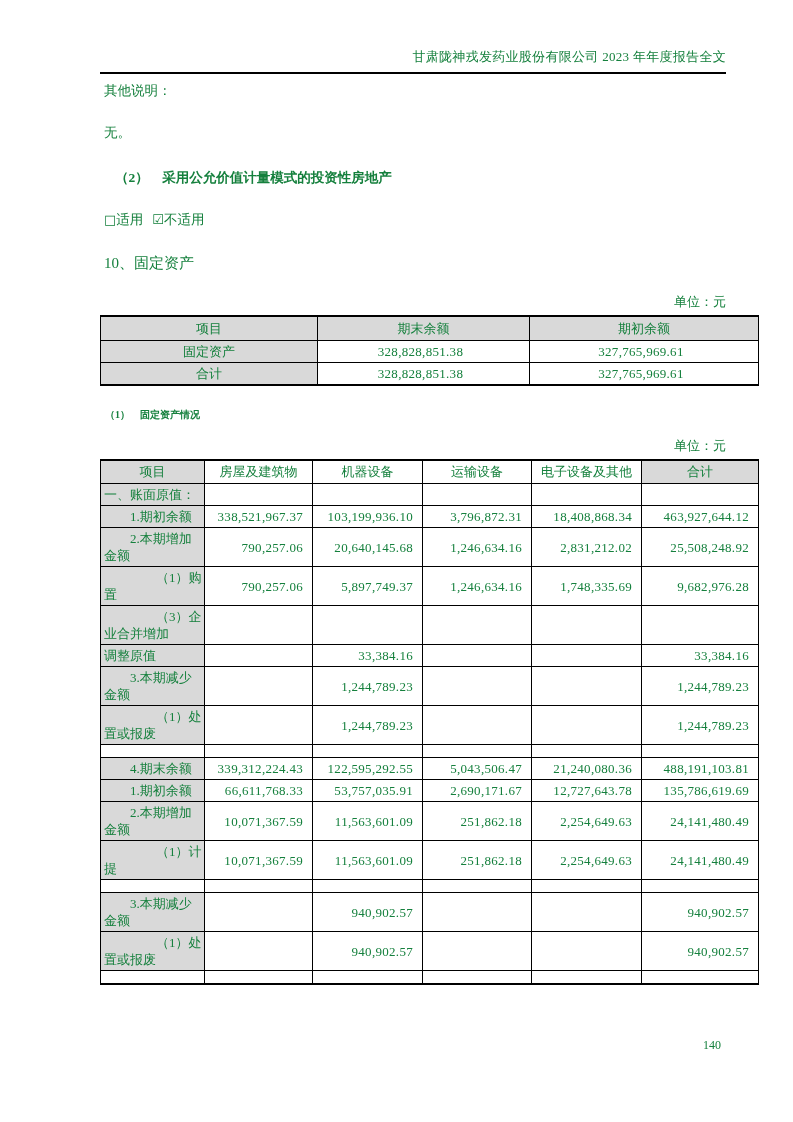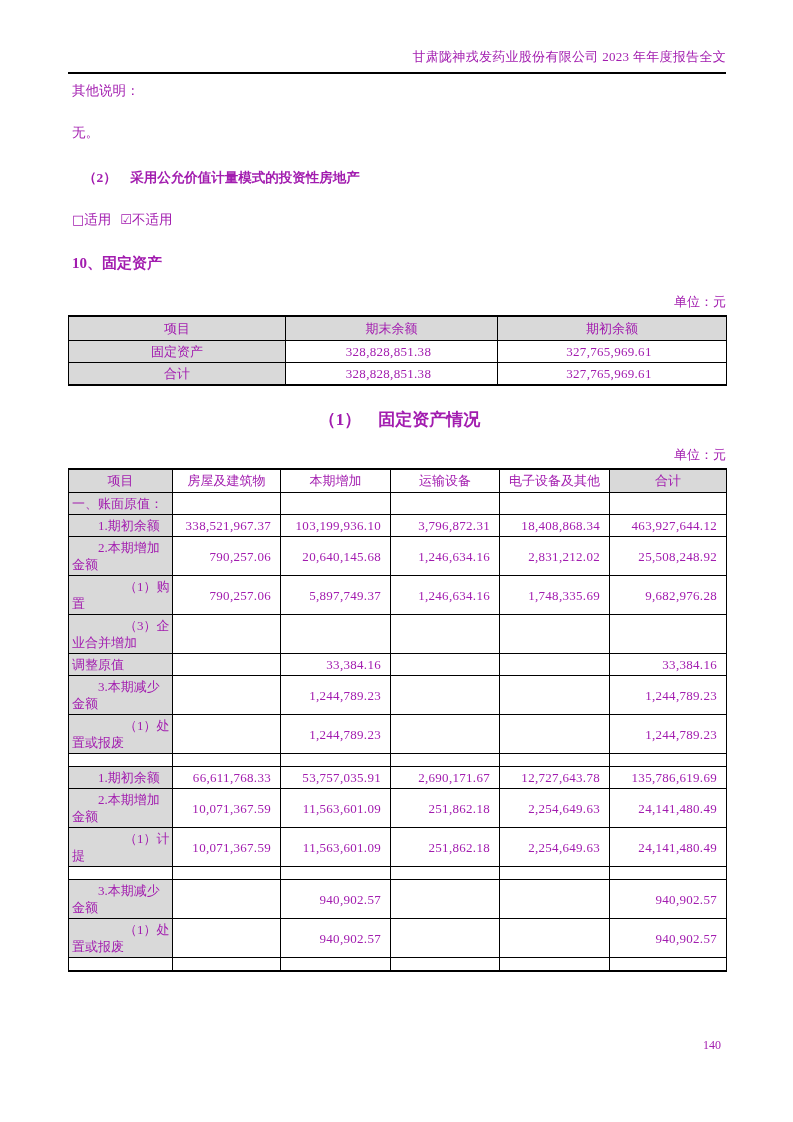--- a/index.html
+++ b/index.html
@@ -4,46 +4,46 @@
 <style>
   * { margin: 0; padding: 0; box-sizing: border-box; }
   html, body { background: #ffffff; }
   .page {
     position: relative;
     width: 793px;
     height: 1122px;
     margin: 0 auto;
     background: #ffffff;
     font-family: "Liberation Serif", "DejaVu Serif", serif;
-    color: #a21caf;
-    padding: 0 67px 0 68px;
+    color: #15803d;
+    padding: 0 67px 0 100px;
     overflow: hidden;
   }
   .page-header {
     padding-top: 48px;
     text-align: right;
     font-size: 13px;
     letter-spacing: 0.3px;
   }
   .header-rule {
     margin-top: 6px;
     border: none;
     border-bottom: 2.5px solid #000;
     height: 0;
   }
   .notes-label { margin: 8px 0 0 4px; font-size: 13.5px; }
   .notes-value { margin: 24px 0 0 4px; font-size: 13.5px; }
   .h-sub { margin: 27px 0 0 15px; font-size: 13.5px; font-weight: bold; }
   .checkbox-row { margin: 24px 0 0 4px; font-size: 13.5px; }
   .checkbox-row .box { font-family: "DejaVu Sans", sans-serif; font-size: 13px; }
   .checkbox-row .grp2 { margin-left: 9px; }
-  .h-main { margin: 25px 0 0 4px; font-size: 15px; font-weight: bold; }
+  .h-main { margin: 25px 0 0 4px; font-size: 15px; font-weight: normal; }
   .unit-line { margin-top: 20px; margin-bottom: 4px; text-align: right; font-size: 13px; }
   .unit-line2 { margin-top: 15px; margin-bottom: 4px; text-align: right; font-size: 13px; }
-  .h-sub2 { margin: 22px 0 0 5px; font-size: 17px; font-weight: bold; text-align: center; }
+  .h-sub2 { margin: 22px 0 0 5px; font-size: 10px; font-weight: bold; }
 
   table {
     border-collapse: collapse;
     table-layout: fixed;
     width: 658px;
     font-size: 13px;
     border: 1px solid #000;
     border-top-width: 2px;
     border-bottom-width: 2px;
   }
@@ -139,21 +139,21 @@
         <col style="width: 108px;">
         <col style="width: 110px;">
         <col style="width: 109px;">
         <col style="width: 110px;">
         <col style="width: 117px;">
       </colgroup>
     <thead>
         <tr>
           <th class="gray">项目</th>
           <th>房屋及建筑物</th>
-          <th>本期增加</th>
+          <th>机器设备</th>
           <th>运输设备</th>
           <th>电子设备及其他</th>
           <th class="gray">合计</th>
         </tr>
       </thead>
     <tbody>
         <tr>
           <td class="label-cell gray">一、账面原值：</td>
           <td class="value-cell"></td>
           <td class="value-cell"></td>
@@ -224,20 +224,28 @@
         </tr>
         <tr class="empty-row">
           <td class="label-cell"></td>
           <td class="value-cell"></td>
           <td class="value-cell"></td>
           <td class="value-cell"></td>
           <td class="value-cell"></td>
           <td class="value-cell"></td>
         </tr>
         <tr>
+          <td class="label-cell gray">　　4.期末余额</td>
+          <td class="value-cell">339,312,224.43</td>
+          <td class="value-cell">122,595,292.55</td>
+          <td class="value-cell">5,043,506.47</td>
+          <td class="value-cell">21,240,080.36</td>
+          <td class="value-cell">488,191,103.81</td>
+        </tr>
+        <tr>
           <td class="label-cell gray">　　1.期初余额</td>
           <td class="value-cell">66,611,768.33</td>
           <td class="value-cell">53,757,035.91</td>
           <td class="value-cell">2,690,171.67</td>
           <td class="value-cell">12,727,643.78</td>
           <td class="value-cell">135,786,619.69</td>
         </tr>
         <tr>
           <td class="label-cell gray">　　2.本期增加
 金额</td>

